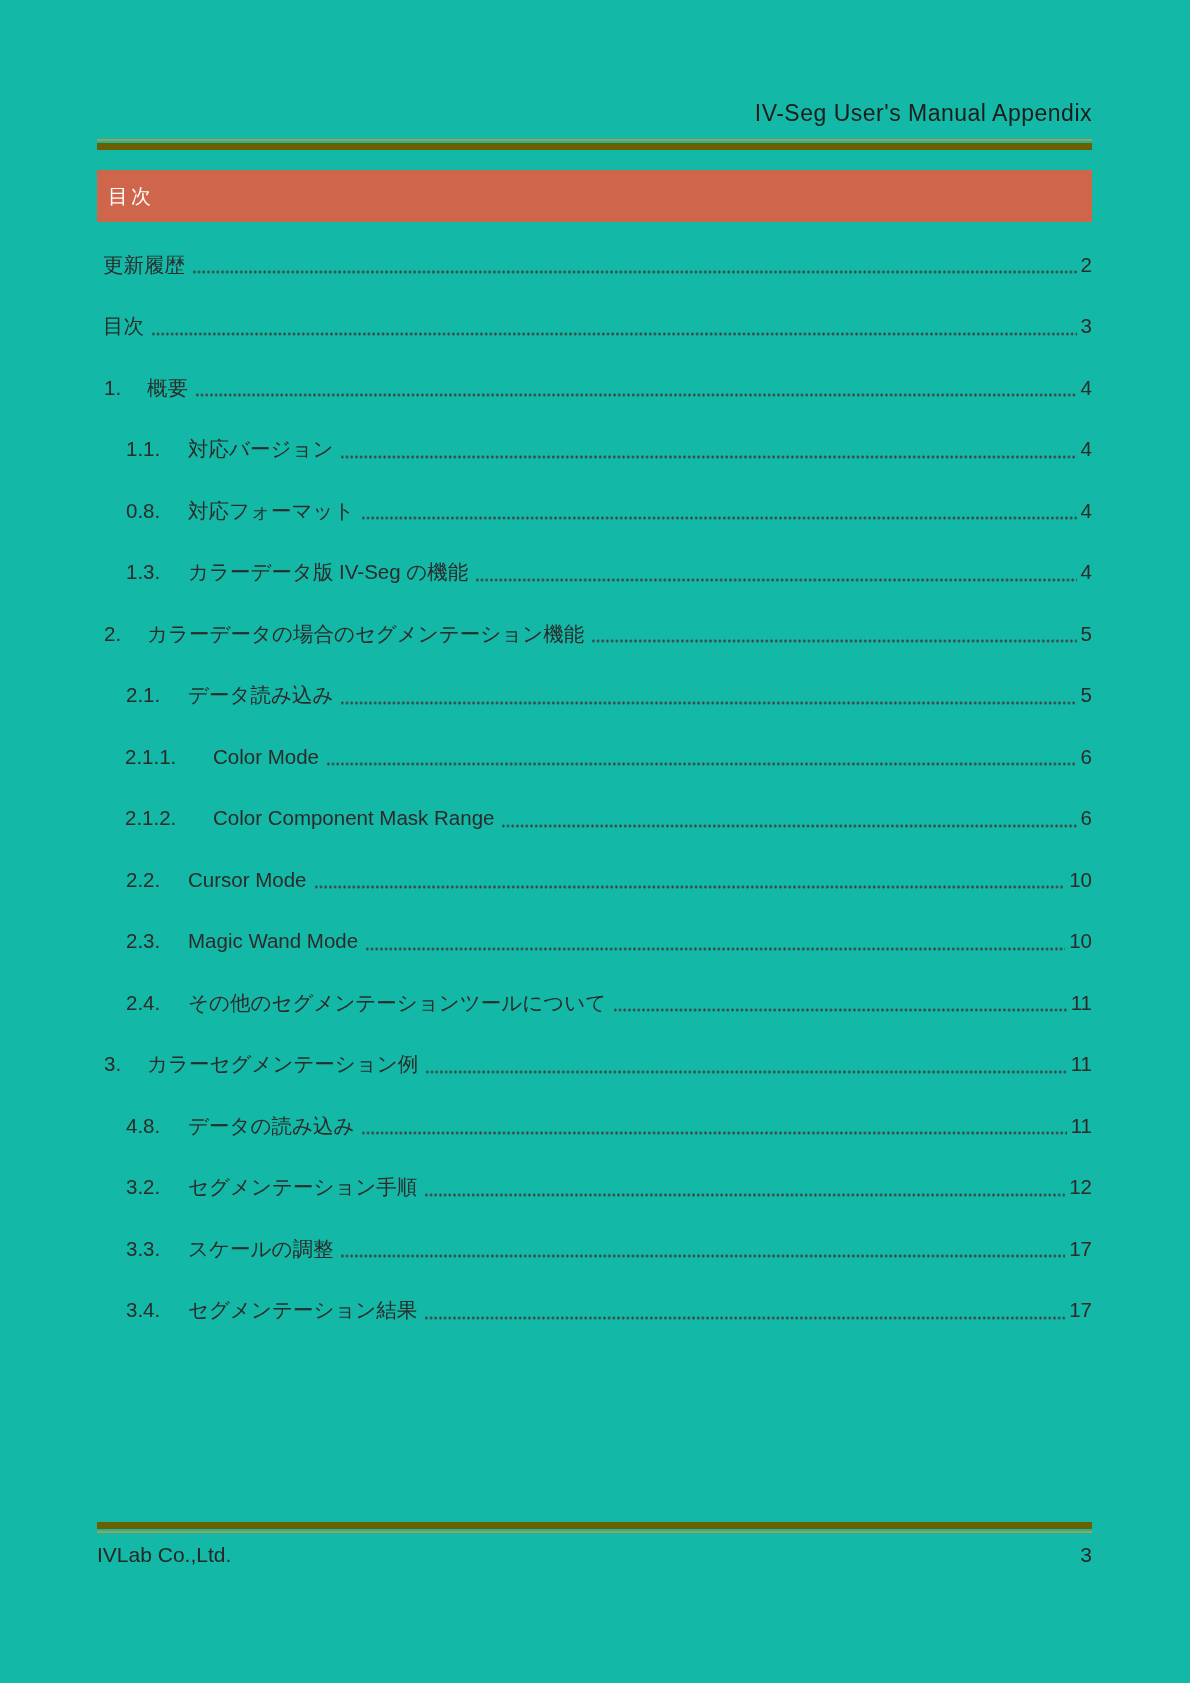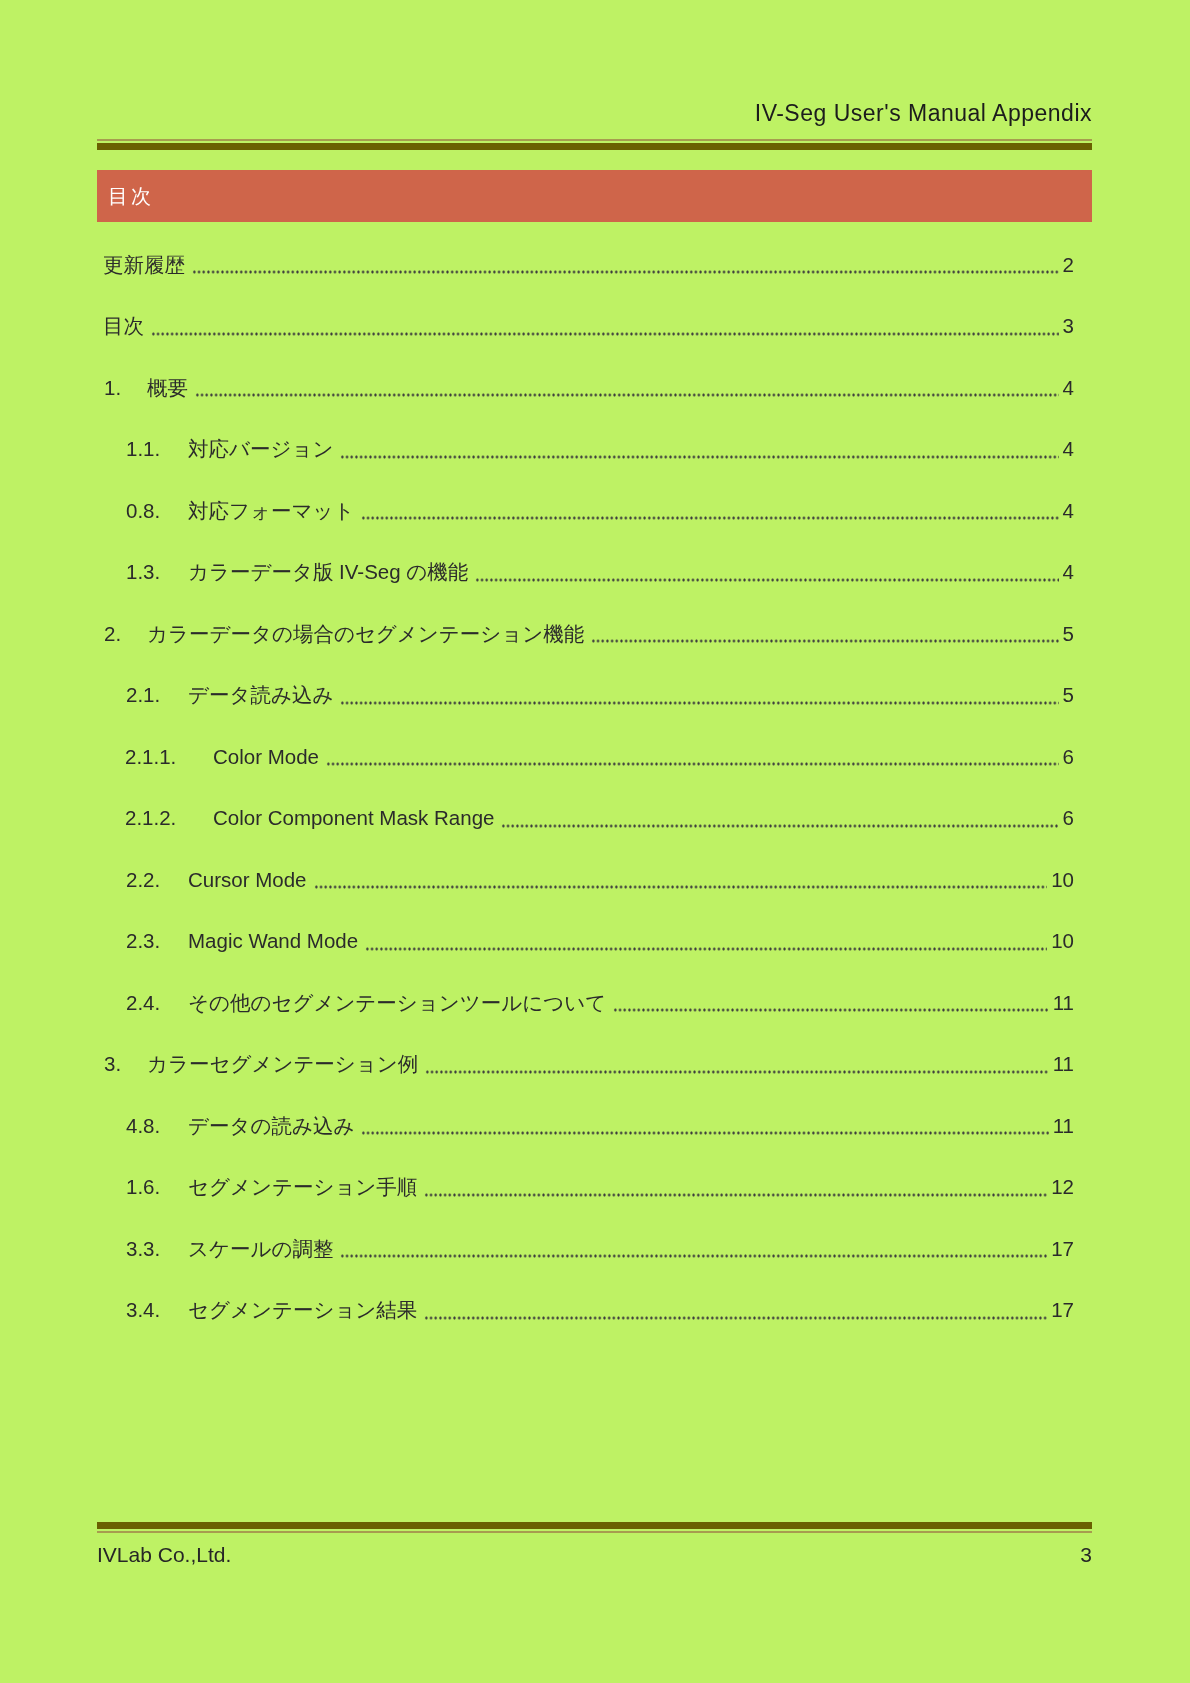--- a/index.html
+++ b/index.html
@@ -1,21 +1,21 @@
 <!DOCTYPE html>
 <html><head>
 <meta charset="utf-8">
 <style>
   * { margin: 0; padding: 0; box-sizing: border-box; }
   html, body { background: #ffffff; }
   .page {
     position: relative;
     width: 1190px;
     height: 1683px;
-    background: #bef264;
+    background: #14b8a6;
     font-family: "Liberation Sans", sans-serif;
     color: #262626;
     overflow: hidden;
   }
 
   
   .header-title {
     position: absolute;
     top: 100px;
     right: 98px;
@@ -50,21 +50,21 @@
   .banner-title {
     color: #ffffff;
     font-size: 20px;
     letter-spacing: 3px;
   }
 
   
   .toc {
     position: absolute;
     left: 97px;
-    right: 116px;
+    right: 98px;
     top: 234px;
   }
   .toc-row {
     display: flex;
     align-items: center;
     height: 61.5px;
     font-size: 20.5px;
     color: #2b2b2b;
     cursor: pointer;
   }
@@ -203,21 +203,21 @@
     <span class="leader"></span>
     <span class="pagenum">11</span>
   </div>
       <div class="toc-row lvl2">
     <span class="num">4.8.</span>
     <span class="title">データの読み込み</span>
     <span class="leader"></span>
     <span class="pagenum">11</span>
   </div>
       <div class="toc-row lvl2">
-    <span class="num">1.6.</span>
+    <span class="num">3.2.</span>
     <span class="title">セグメンテーション手順</span>
     <span class="leader"></span>
     <span class="pagenum">12</span>
   </div>
       <div class="toc-row lvl2">
     <span class="num">3.3.</span>
     <span class="title">スケールの調整</span>
     <span class="leader"></span>
     <span class="pagenum">17</span>
   </div>

